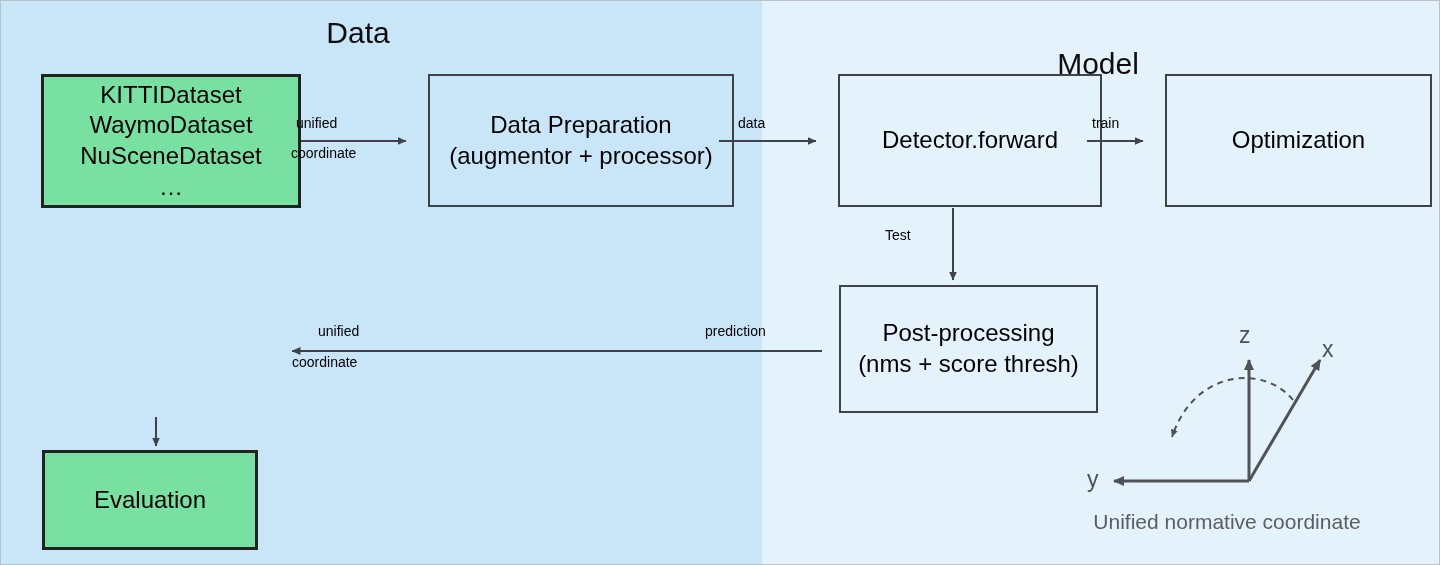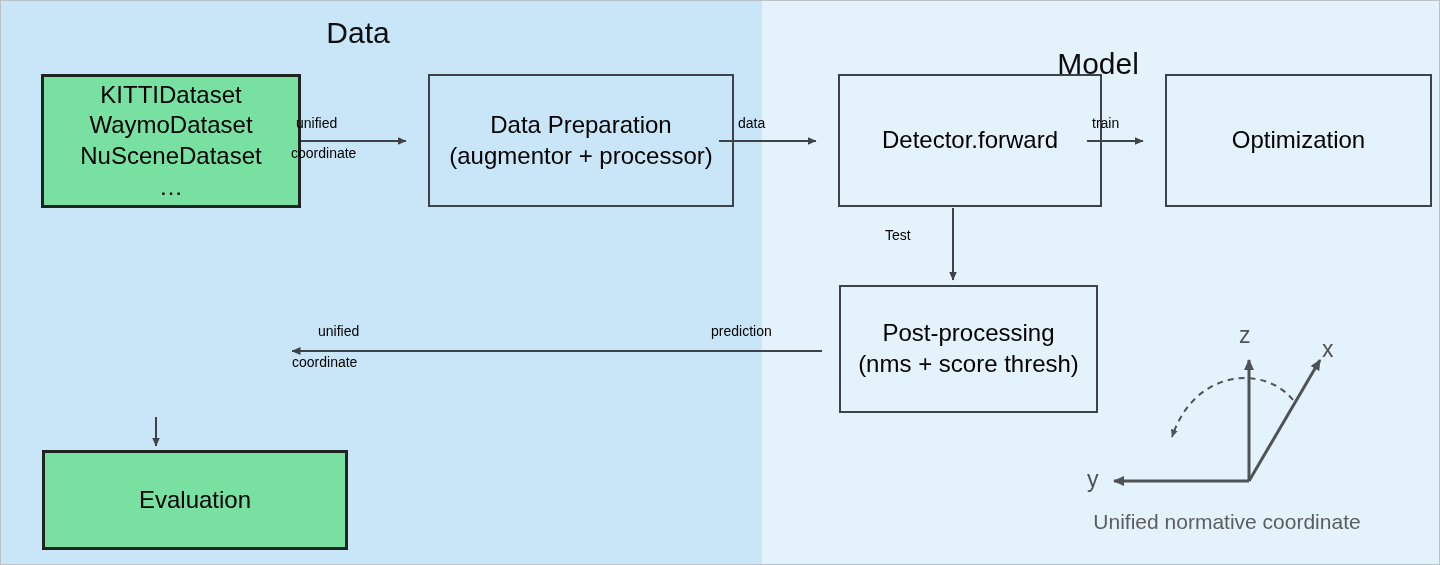--- a/index.html
+++ b/index.html
@@ -161,34 +161,34 @@
   <div class="node node-plain" style="left:1149px; top:74px; width:267px; height:133px;">
     <span class="node-label">Optimization</span>
   </div>
 
   <div class="node node-plain" style="left:823px; top:285px; width:259px; height:128px;">
     <span class="node-label">Post-processing
 (nms + score thresh)</span>
   </div>
 
 
-  <div class="node node-green" style="left:26px; top:450px; width:306px; height:100px;">
+  <div class="node node-green" style="left:26px; top:450px; width:216px; height:100px;">
     <span class="node-label">Evaluation</span>
   </div>
 
   <div class="edge-label" style="left:296px; top:116px;">unified</div>
   <div class="edge-label" style="left:291px; top:146px;">coordinate</div>
 
   <div class="edge-label" style="left:738px; top:116px;">data</div>
 
   <div class="edge-label" style="left:1092px; top:116px;text-align:center;">train</div>
 
   <div class="edge-label" style="left:885px; top:228px;">Test</div>
 
-  <div class="edge-label" style="left:705px; top:324px;margin-left:6px;">prediction</div>
+  <div class="edge-label" style="left:705px; top:324px;">prediction</div>
 
   <div class="edge-label" style="left:318px; top:324px;">unified</div>
   <div class="edge-label" style="left:292px; top:355px;">coordinate</div>
 
   <div class="axis-label" style="left:1239px; top:322px;">z</div>
   <div class="axis-label" style="left:1322px; top:336px;">x</div>
   <div class="axis-label" style="left:1087px; top:466px;">y</div>
 
   <div class="coord-caption" style="left:1227px; top:510px;">Unified normative coordinate</div>
 

